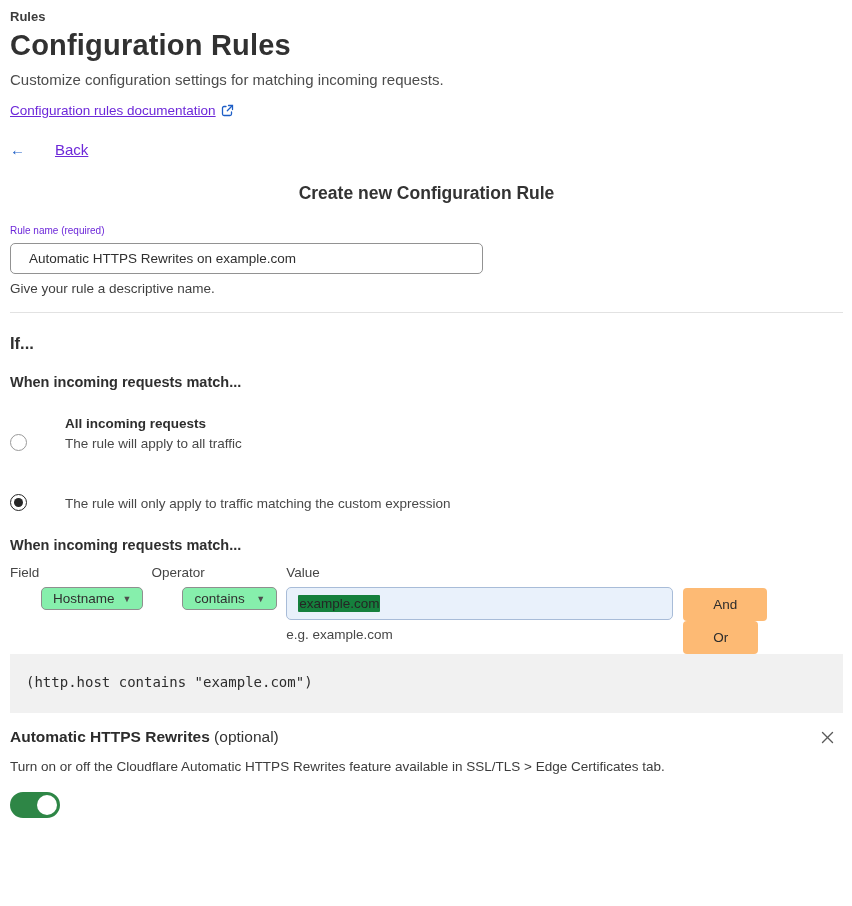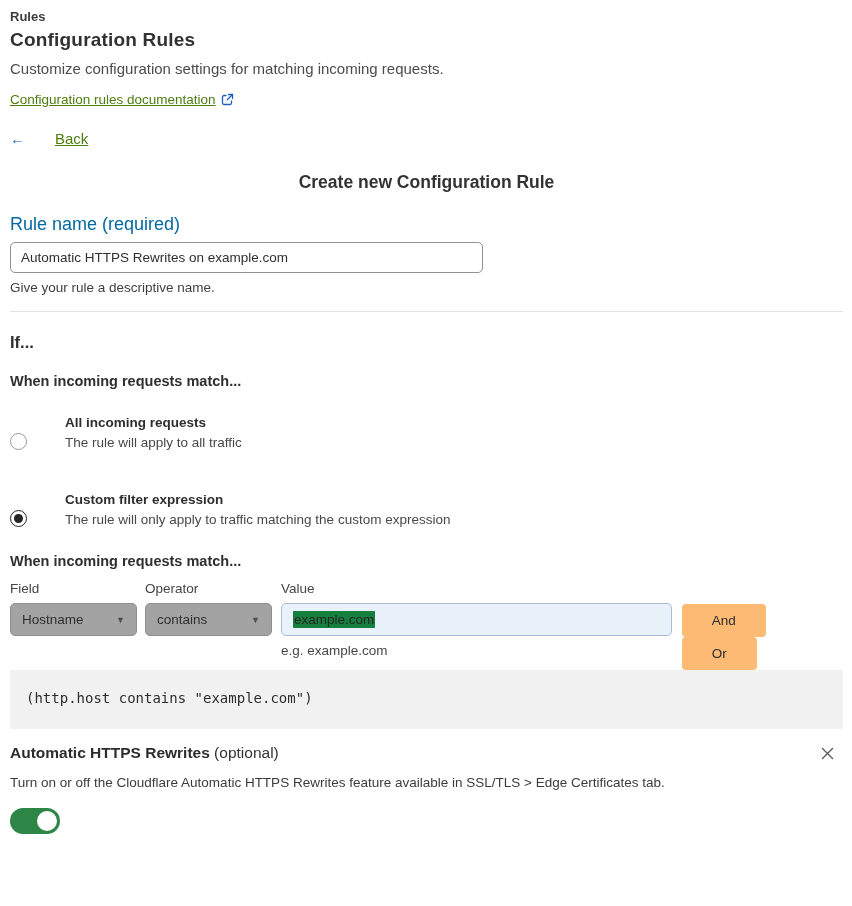--- a/index.html
+++ b/index.html
@@ -14,33 +14,33 @@
   .page { width: 833px; }
 
   
   .breadcrumb {
     font-size: 13px;
     font-weight: 600;
     color: #3c3c3c;
     margin-bottom: 5px;
   }
   .page-title {
-    font-size: 19px;
+    font-size: 29px;
     font-weight: 700;
     color: #313131;
     letter-spacing: .2px;
     margin-bottom: 9px;
   }
   .page-subtitle {
     font-size: 15px;
     color: #4c4c4c;
     margin-bottom: 15px;
   }
   a.link {
-    color: #4d7c0f;
+    color: #6d28d9;
     font-size: 13.5px;
     text-decoration: underline;
     cursor: pointer;
   }
   .doc-link-row {
     display: flex;
     align-items: center;
     gap: 5px;
     margin-bottom: 23px;
   }
@@ -55,33 +55,33 @@
 
   
   .section-title {
     font-size: 17.5px;
     font-weight: 700;
     color: #333333;
     margin-bottom: 21px;
     text-align: center;
   }
   .field-label {
-    font-size: 18px;
-    color: #0369a1;
+    font-size: 10px;
+    color: #6d28d9;
     margin-bottom: 7px;
   }
   .text-input {
     width: 473px;
     height: 31px;
     border: 1px solid #929292;
     border-radius: 5px;
     font-family: "Liberation Sans", sans-serif;
     font-size: 13.5px;
     color: #2f2f2f;
-    padding: 0 10px;
+    padding: 0 18px;
     outline: none;
     background: #fff;
     margin-bottom: 7px;
   }
   .help-text {
     font-size: 13.5px;
     color: #3f3f3f;
   }
   .divider {
     border: none;
@@ -152,31 +152,32 @@
   .builder-row {
     display: flex;
     align-items: flex-start;
   }
   .builder-col .col-label {
     font-size: 13.5px;
     color: #454545;
     margin-bottom: 7px;
   }
   .select-box {
-    height: 33px;
+    height: 23px;
     border: 1px solid #8f8f8f;
     border-radius: 5px;
-    background: #a3a3a3;
+    background: #86efac;
     display: flex;
     align-items: center;
     justify-content: space-between;
     padding: 0 11px;
     font-size: 13.5px;
     color: #2f2f2f;
     cursor: pointer;
+    margin-left: 31px;
   }
   .select-box .chevron {
     font-size: 9px;
     color: #4d4d4d;
     margin-left: 8px;
   }
   .col-field { width: 139px; margin-right: 8px; }
   .col-operator { width: 139px; margin-right: 9px; }
   .col-value { width: 428px; margin-right: 10px; }
   .value-input {
@@ -332,21 +333,20 @@
       <div class="radio-label">All incoming requests</div>
       <div class="radio-desc">The rule will apply to all traffic</div>
     </div>
   </div>
 
   <div class="radio-gap"></div>
 
   <div class="radio-option selected">
     <span class="radio-circle"></span>
     <div class="radio-texts">
-      <div class="radio-label">Custom filter expression</div>
       <div class="radio-desc">The rule will only apply to traffic matching the custom expression</div>
     </div>
   </div>
 
   
   <div class="builder-title">When incoming requests match...</div>
 
   <div class="builder-row">
     <div class="builder-col col-field">
       <div class="col-label">Field</div>

